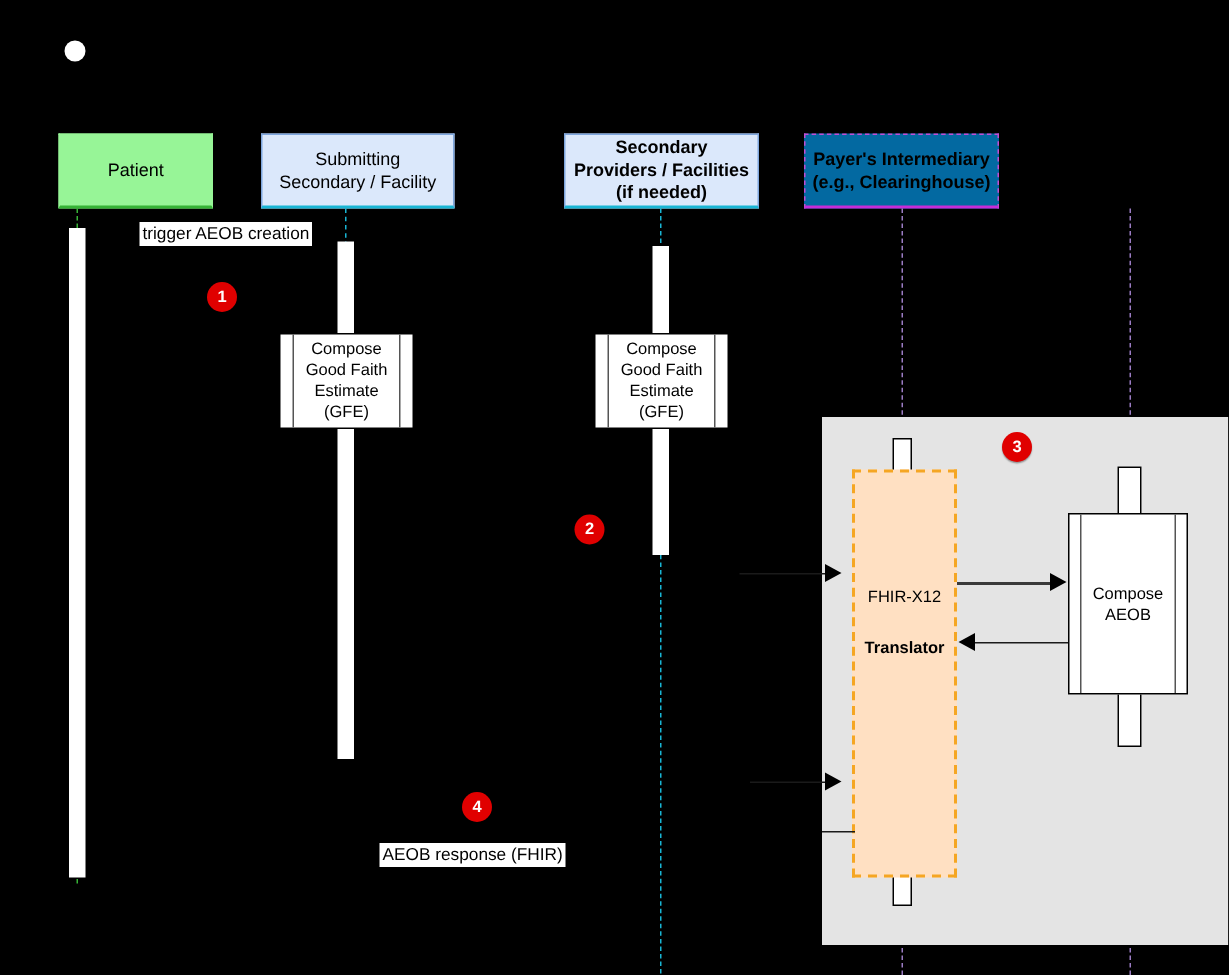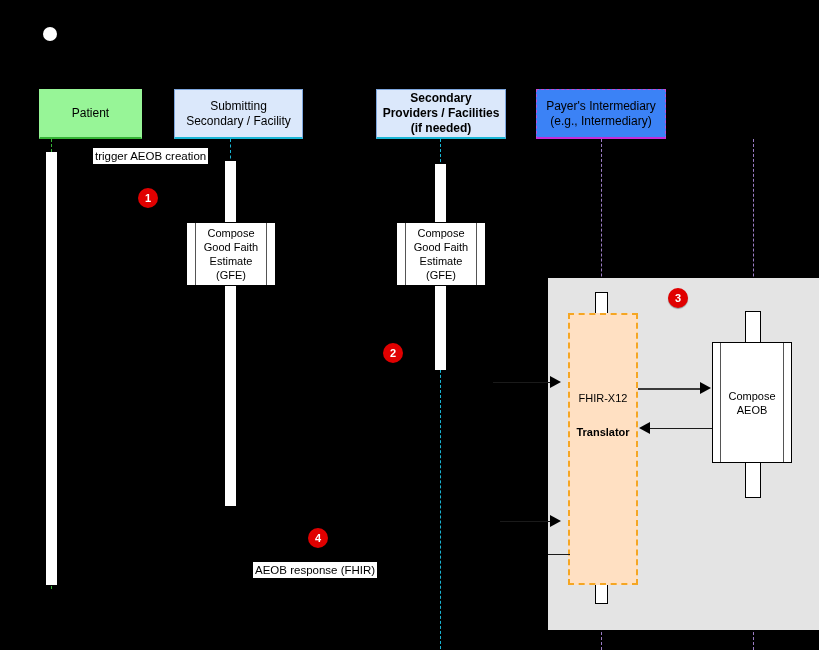--- a/index.html
+++ b/index.html
@@ -34,23 +34,24 @@
     border: 1px solid #97f597;
     border-bottom: 2px solid #36b336;
     margin-left: 39px;
   }
   .actor-provider {
     background: #dbe8fb;
     border: 1px solid #7ea6dd;
     border-bottom: 2px solid #19b5d4;
   }
   .actor-inter {
-    background: #3b82f6;
+    background: #0369a1;
     border: 1px dashed #c34cd3;
     border-bottom: 2px solid #c72cd8;
+    font-weight: bold;
   }
   .actor-payer {
     background: #e5d5ec;
     border: 1px solid #b793c9;
     border-bottom: 2px solid #c72cd8;
   }
 
   
   .lifeline {
     position: absolute;
@@ -180,21 +181,21 @@
     <div>
       <div>Secondary</div>
       <div>Providers / Facilities</div>
       <div>(if needed)</div>
     </div>
   </div>
 
   <div class="actor actor-inter" style="left:536px; top:89px; width:130px; height:50px;">
     <div>
       <div>Payer's Intermediary</div>
-      <div>(e.g., Intermediary)</div>
+      <div>(e.g., Clearinghouse)</div>
     </div>
   </div>
 
 
   <div class="lifeline ll-green" style="left:51px;  top:139px; height:450px;"></div>
   <div class="lifeline ll-blue" style="left:230px; top:139px; height:25px;"></div>
   <div class="lifeline ll-blue" style="left:440px; top:139px; height:510px;"></div>
   <div class="lifeline ll-purple" style="left:601px; top:139px; height:511px;"></div>
   <div class="lifeline ll-purple" style="left:753px; top:139px; height:511px;"></div>
 

